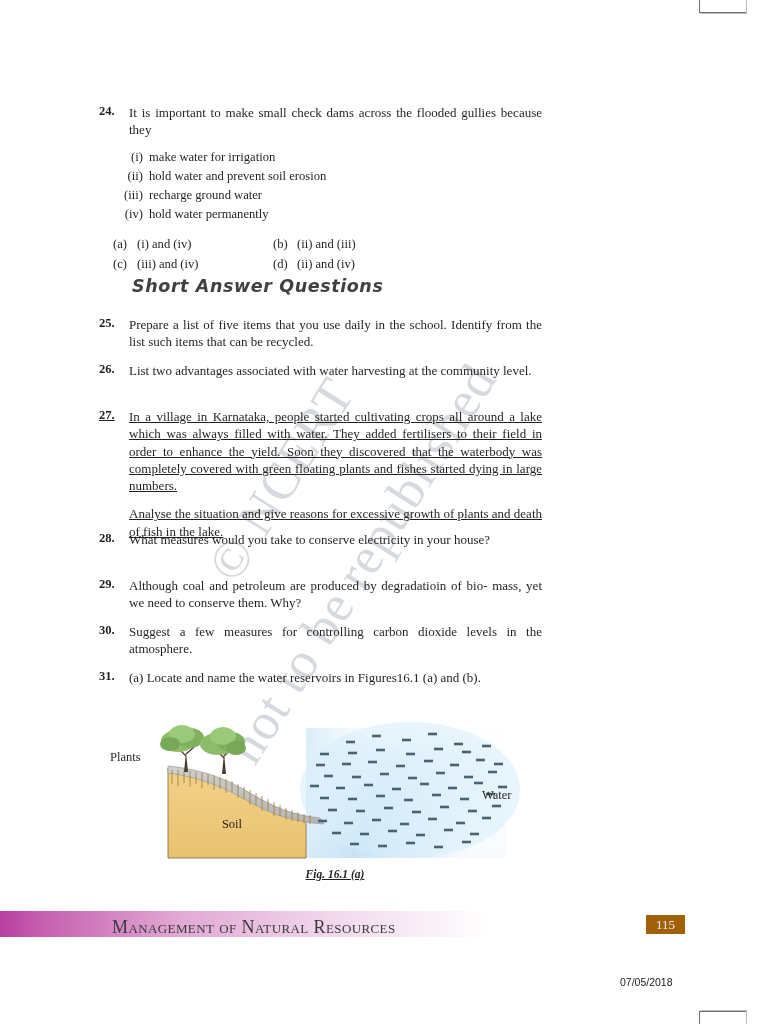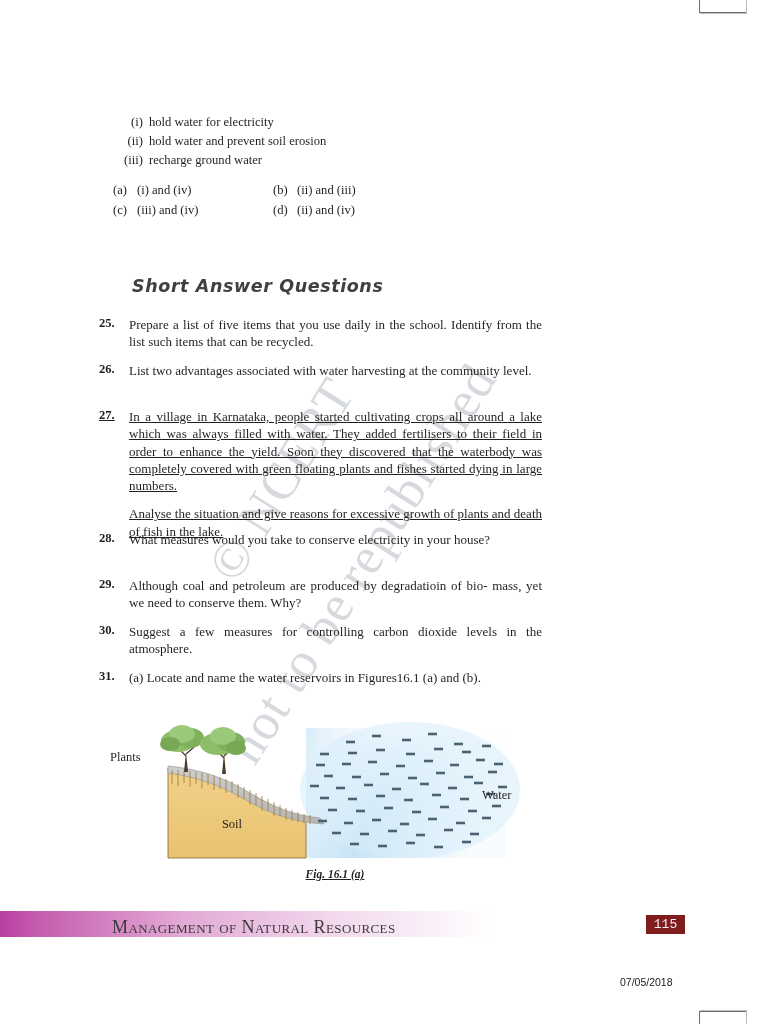--- a/index.html
+++ b/index.html
@@ -104,27 +104,26 @@
     position:absolute;left:112px;top:917px;
     font-variant:small-caps;
     font-size:18px;
     letter-spacing:.4px;
     color:#3a3a3a;
     z-index:9;
   }
   .page-num{
     position:absolute;left:646px;top:915px;
     width:39px;height:19px;
-    background:#7f1d1d;
+    background:#a16207;
     color:#fbe9f6;
     font-size:13px;
     text-align:center;
     line-height:19px;
     z-index:9;
-    font-family:Liberation Mono, monospace;
   }
   .print-date{
     position:absolute;left:620px;top:976px;
     font-family:"Liberation Sans", sans-serif;
     font-size:10.5px;color:#1a1a1a;
     z-index:9;
   }
 </style>
 </head>
 <body>
@@ -135,33 +134,43 @@
   <div class="crop crop-br"></div>
 
   <div class="watermark">
     <div class="wm-line wm-a">© NCERT</div>
     <div class="wm-line wm-b">not to be republished</div>
   </div>
 
   <div class="content">
 
     <div class="block24">
+      <div class="q">
+        <div class="q-num">24.</div>
+        <div class="q-body">
+          <p class="q-text">It is important to make small check dams across the flooded gullies because they</p>
+        </div>
+      </div>
 
       <div class="opts">
         <div class="opt-row">
           <span class="opt-rn">(i)</span>
-          <span class="opt-rt">hold water for electricity</span>
+          <span class="opt-rt">make water for irrigation</span>
         </div>
         <div class="opt-row">
           <span class="opt-rn">(ii)</span>
           <span class="opt-rt">hold water and prevent soil erosion</span>
         </div>
         <div class="opt-row">
           <span class="opt-rn">(iii)</span>
           <span class="opt-rt">recharge ground water</span>
+        </div>
+        <div class="opt-row">
+          <span class="opt-rn">(iv)</span>
+          <span class="opt-rt">hold water permanently</span>
         </div>
       </div>
 
       <div class="answers">
         <div class="ans-row">
           <span class="ans-cell">
             <span class="ans-key">(a)</span>
             <span class="ans-val">(i) and (iv)</span>
           </span>
           <span class="ans-cell">

